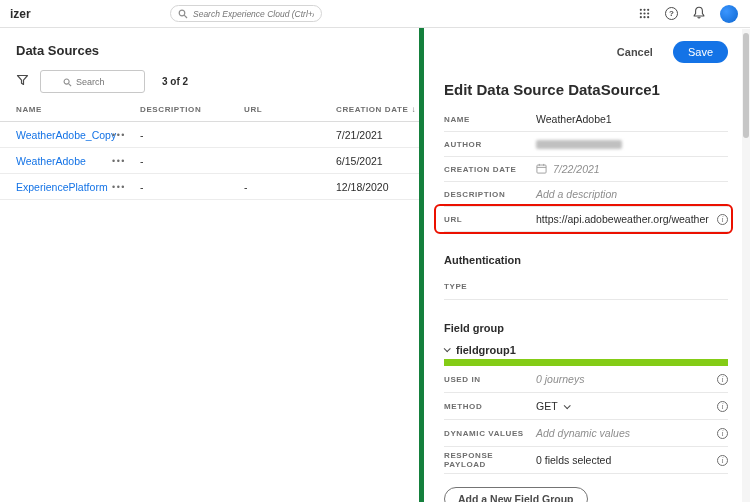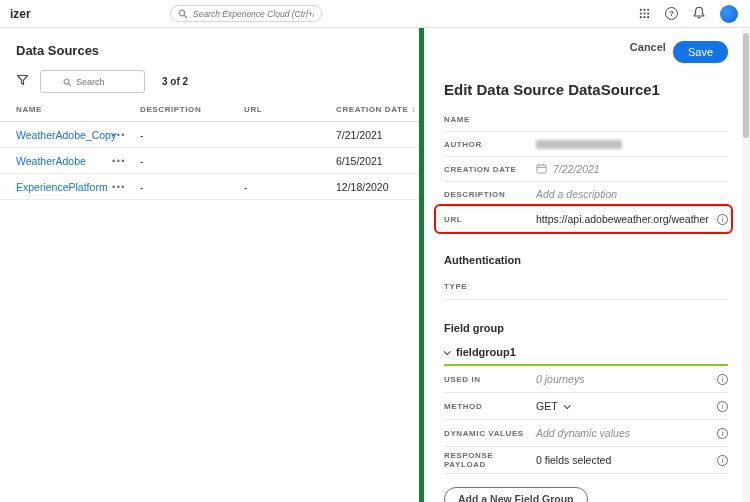--- a/index.html
+++ b/index.html
@@ -30,38 +30,38 @@
   .lp-grid { display:grid; grid-template-columns:96px 28px 104px 92px 1fr; align-items:center; padding-left:16px; }
   .lp-header { border-bottom:1px solid #dcdcdc; padding-bottom:7px; }
   .lp-header span { font-size:8px; font-weight:bold; letter-spacing:0.6px; color:#6e6e6e; }
   .sort-arrow { font-size:9px; color:#4b4b4b; margin-left:3px; font-weight:bold; }
   .lp-row { height:26px; border-bottom:1px solid #ececec; font-size:10.5px; }
   .lp-row .name { color:#1473e6; cursor:pointer; }
   .lp-row .dots { color:#6e6e6e; font-size:9px; letter-spacing:1.5px; cursor:pointer; }
   .lp-row .cell { color:#2c2c2c; }
 
   
-  .rp-actions { display:flex; justify-content:flex-end; align-items:flex-start; gap:7px; padding:13px 0 0; height:35px; }
+  .rp-actions { display:flex; justify-content:flex-end; align-items:center; gap:20px; padding:13px 0 0; height:35px; }
   .btn-cancel { background:none; border:none; font-size:11px; font-weight:bold; color:#4b4b4b; cursor:pointer; font-family:inherit; }
   .btn-save { background:#1473e6; border:none; border-radius:12px; padding:5px 15px; font-size:11px; font-weight:normal; color:#fff; cursor:pointer; font-family:inherit; }
   .rp-title { font-size:15px; font-weight:bold; margin-top:18px; }
   .rp-fields { margin-top:9px; }
   .field-row { display:flex; align-items:center; height:25px; border-bottom:1px solid #e8e8e8; position:relative; }
   .fg-row { height:27px;align-items:center; }
   .field-label { width:92px; flex-shrink:0; font-size:8px; font-weight:bold; letter-spacing:0.6px; color:#6e6e6e; }
   .field-value { flex:1; font-size:10.5px; color:#2c2c2c; display:flex; align-items:center; gap:6px; }
   .muted { color:#8e8e8e;font-style:italic; }
   .placeholder { color:#8e8e8e; font-style:italic; }
   .redacted { width:86px; height:9px; background:#c0c0c0; border-radius:2px; filter:blur(1.5px); }
   .info-icon { width:11px; height:11px; border:1px solid #6e6e6e; border-radius:50%; margin-left:auto; flex-shrink:0; display:flex; align-items:center; justify-content:center; font-size:7.5px; color:#6e6e6e; font-family:"Liberation Serif",serif; font-style:italic; cursor:pointer; }
   .chevron { width:5px; height:5px; border-right:1.5px solid #4b4b4b; border-bottom:1.5px solid #4b4b4b; transform:rotate(45deg) translateY(-1px); display:inline-block; }
   .red-annotation { position:absolute; left:-10px; right:-5px; top:-3px; bottom:-3px; border:2.5px solid #eb1000; border-radius:6px; pointer-events:none; }
   .section-heading { font-size:11px; font-weight:bold; margin-top:22px; }
   .auth-rows { margin-top:7px; }
-  .group-toggle { display:flex; align-items:center; gap:7px; height:26px; margin-top:6px; border-bottom:2px solid #84cc16; font-size:11px; font-weight:bold; cursor:pointer; }
+  .group-toggle { display:flex; align-items:center; gap:7px; height:26px; margin-top:6px; border-bottom:7px solid #84cc16; font-size:11px; font-weight:bold; cursor:pointer; }
   .dropdown { display:flex; align-items:center; gap:6px; cursor:pointer; }
   .add-fg-btn { margin-top:13px; background:#fff; border:1.6px solid #747474; border-radius:13px; padding:5px 13px; font-size:10.5px; font-weight:bold; color:#4b4b4b; cursor:pointer; font-family:inherit; }
 
   
   .scrollbar { position:absolute; right:0; top:29px; bottom:0; width:8px; background:#f5f5f5; }
   .scroll-thumb { position:absolute; top:4px; left:1px; width:6px; height:105px; border-radius:3px; background:#c6c6c6; cursor:pointer; }
 </style>
 </head>
 <body>
 
@@ -167,20 +167,21 @@
         <button class="btn-cancel">Cancel</button>
         <button class="btn-save">Save</button>
       </div>
 
       <div class="rp-title">Edit Data Source DataSource1</div>
 
       <div class="rp-fields">
 
         <div class="field-row">
           <span class="field-label">NAME</span>
+          <span class="field-value">WeatherAdobe1</span>
         </div>
 
         <div class="field-row">
           <span class="field-label">AUTHOR</span>
           <span class="field-value">
               <span class="redacted"></span>
             </span>
         </div>
 
         <div class="field-row">

